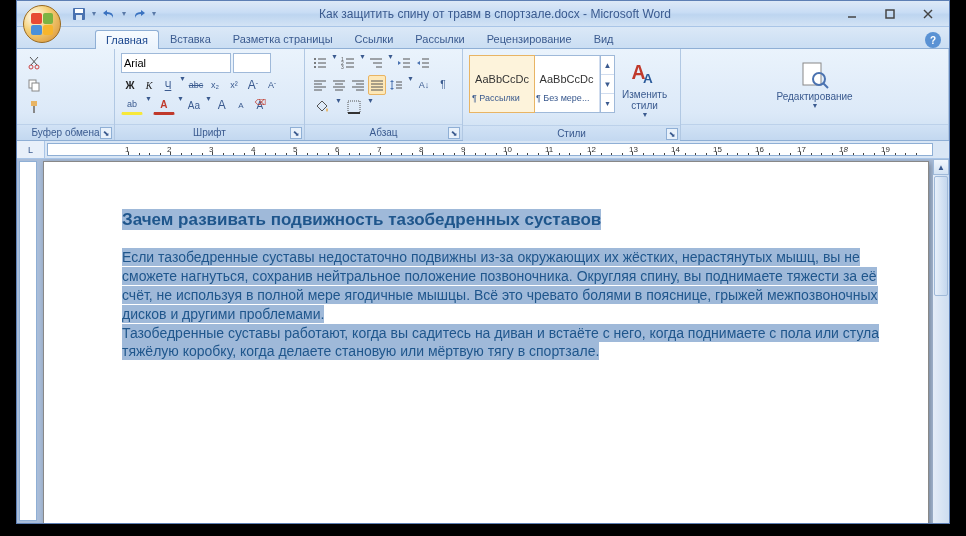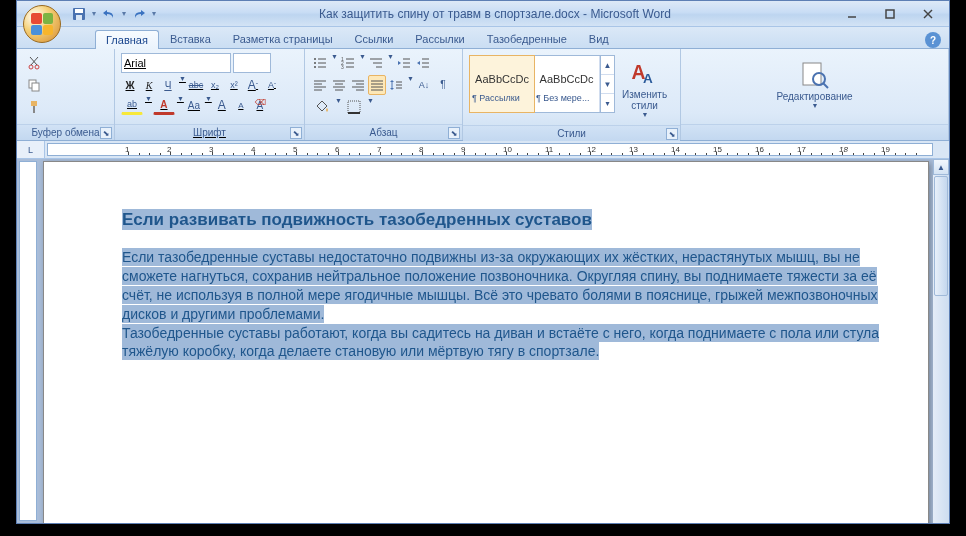--- a/index.html
+++ b/index.html
@@ -121,21 +121,21 @@
         </div>
     </div>
   </div>
 
   <div class="tabs-row">
     <div class="tab active">Главная</div>
     <div class="tab">Вставка</div>
     <div class="tab">Разметка страницы</div>
     <div class="tab">Ссылки</div>
     <div class="tab">Рассылки</div>
-    <div class="tab">Тазобедренные</div>
+    <div class="tab">Рецензирование</div>
     <div class="tab">Вид</div>
     <div class="help-icon">?</div>
   </div>
 
   <div class="ribbon">
 
     <div class="group" style="min-width:98px;">
       <div class="group-body">
         <div class="small-btns">
           <div class="small-btn">
@@ -156,21 +156,21 @@
               <svg width="14" height="14" viewBox="0 0 14 14">
                 <rect x="4" y="1" width="6" height="5" fill="#e8b464"></rect>
                 <rect x="6" y="6" width="2" height="7" fill="#888"></rect>
               </svg>
             </div>
         </div>
       </div>
       <div class="group-label"><span>Буфер обмена</span><span class="launcher">⬊</span></div>
     </div>
 
-    <div class="group" style="min-width:190px;text-decoration:underline;">
+    <div class="group" style="min-width:190px;">
       <div class="group-body" style="flex-direction:column; padding:2px;">
         <div class="font-row">
           <input class="font-select" value="Arial" style="">
           <input class="size-select" value="" style="">
         </div>
         <div class="row2">
           <div class="mini-btn bold">Ж</div>
           <div class="mini-btn italic">К</div>
           <div class="mini-btn" style="text-decoration:underline;">Ч</div>
           <span class="dd-arrow">▼</span>
@@ -469,21 +469,21 @@
         <div class="ruler-tick" style="left: 846.5px; height: 3px; top: 9px;"></div>
         <div class="ruler-tick" style="left: 857px; height: 3px; top: 9px;"></div>
         <div class="ruler-tick" style="left: 867.5px; height: 3px; top: 9px;"></div>
       </div>
   </div>
 
   <div class="doc-area">
     <div class="v-ruler"></div>
     <div class="page-wrap">
       <div class="page">
-        <div style="margin-bottom:18px;"><span class="sel doc-h">Если развивать подвижность тазобедренных суставов</span></div>
+        <div style="margin-bottom:18px;"><span class="sel doc-h">Зачем развивать подвижность тазобедренных суставов</span></div>
         <div><span class="sel doc-p">Если тазобедренные суставы недостаточно подвижны из-за окружающих их жёстких, нерастянутых мышц, вы не сможете нагнуться, сохранив нейтральное положение позвоночника. Округляя спину, вы поднимаете тяжести за её счёт, не используя в полной мере ягодичные мышцы. Всё это чревато болями в пояснице, грыжей межпозвоночных дисков и другими проблемами.</span></div>
         <div style="margin-bottom:14px;"><span class="sel doc-p">Тазобедренные суставы работают, когда вы садитесь на диван и встаёте с него, когда поднимаете с пола или стула тяжёлую коробку, когда делаете становую или мёртвую тягу в спортзале.</span></div>
       </div>
     </div>
   </div>
 
   <div class="scrollbar-v">
     <div class="scroll-btn">▲</div>
     <div class="scroll-thumb"></div>
     <div style="flex:1;"></div>

